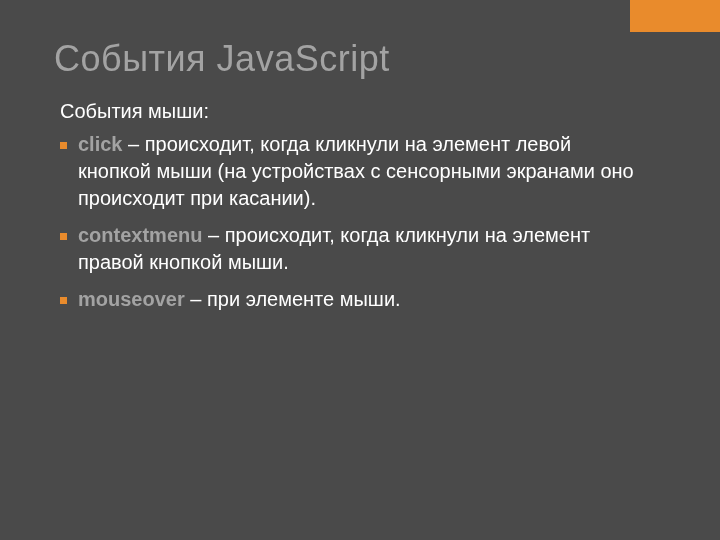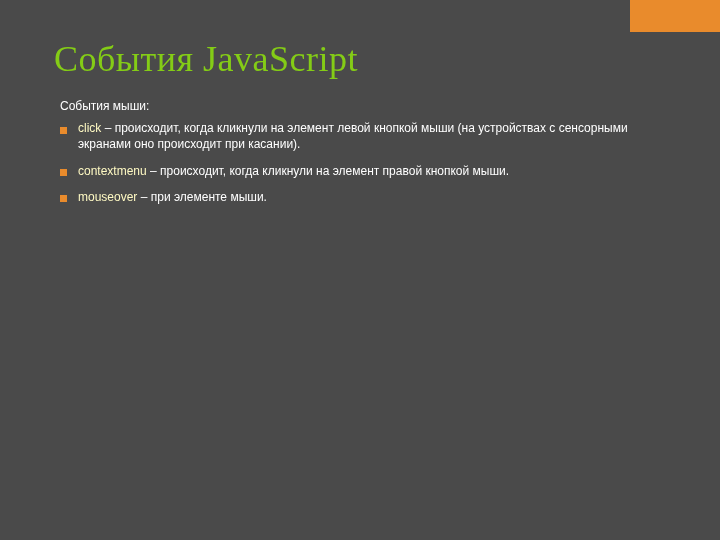--- a/index.html
+++ b/index.html
@@ -23,33 +23,32 @@
     top: 0;
     right: 0;
     width: 90px;
     height: 32px;
     background: #e98b2c;
   }
   .title {
     position: absolute;
     left: 54px;
     top: 38px;
-    color: #84cc16;
+    color: #a3a3a3;
     font-size: 36px;
     font-weight: 400;
     letter-spacing: 0.5px;
-    font-family: Liberation Serif, serif;
   }
   .body {
     position: absolute;
     left: 60px;
     top: 98px;
     width: 580px;
     color: #ffffff;
-    font-size: 12px;
+    font-size: 20px;
     line-height: 1.35;
   }
   .intro {
     margin: 0 0 6px 0;
   }
   ul.bullets {
     list-style: none;
     margin: 0;
     padding: 0;
   }
@@ -61,22 +60,22 @@
   ul.bullets > li::before {
     content: "";
     position: absolute;
     left: 0;
     top: 0.55em;
     width: 7px;
     height: 7px;
     background: #e98b2c;
   }
   .event {
-    color: #fef9c3;
-    font-weight: normal;
+    color: #a3a3a3;
+    font-weight: bold;
   }
 </style>
 </head>
 <body>
 
 <div class="slide">
   <div class="accent-block"></div>
 
   <div class="title">События JavaScript</div>
 

